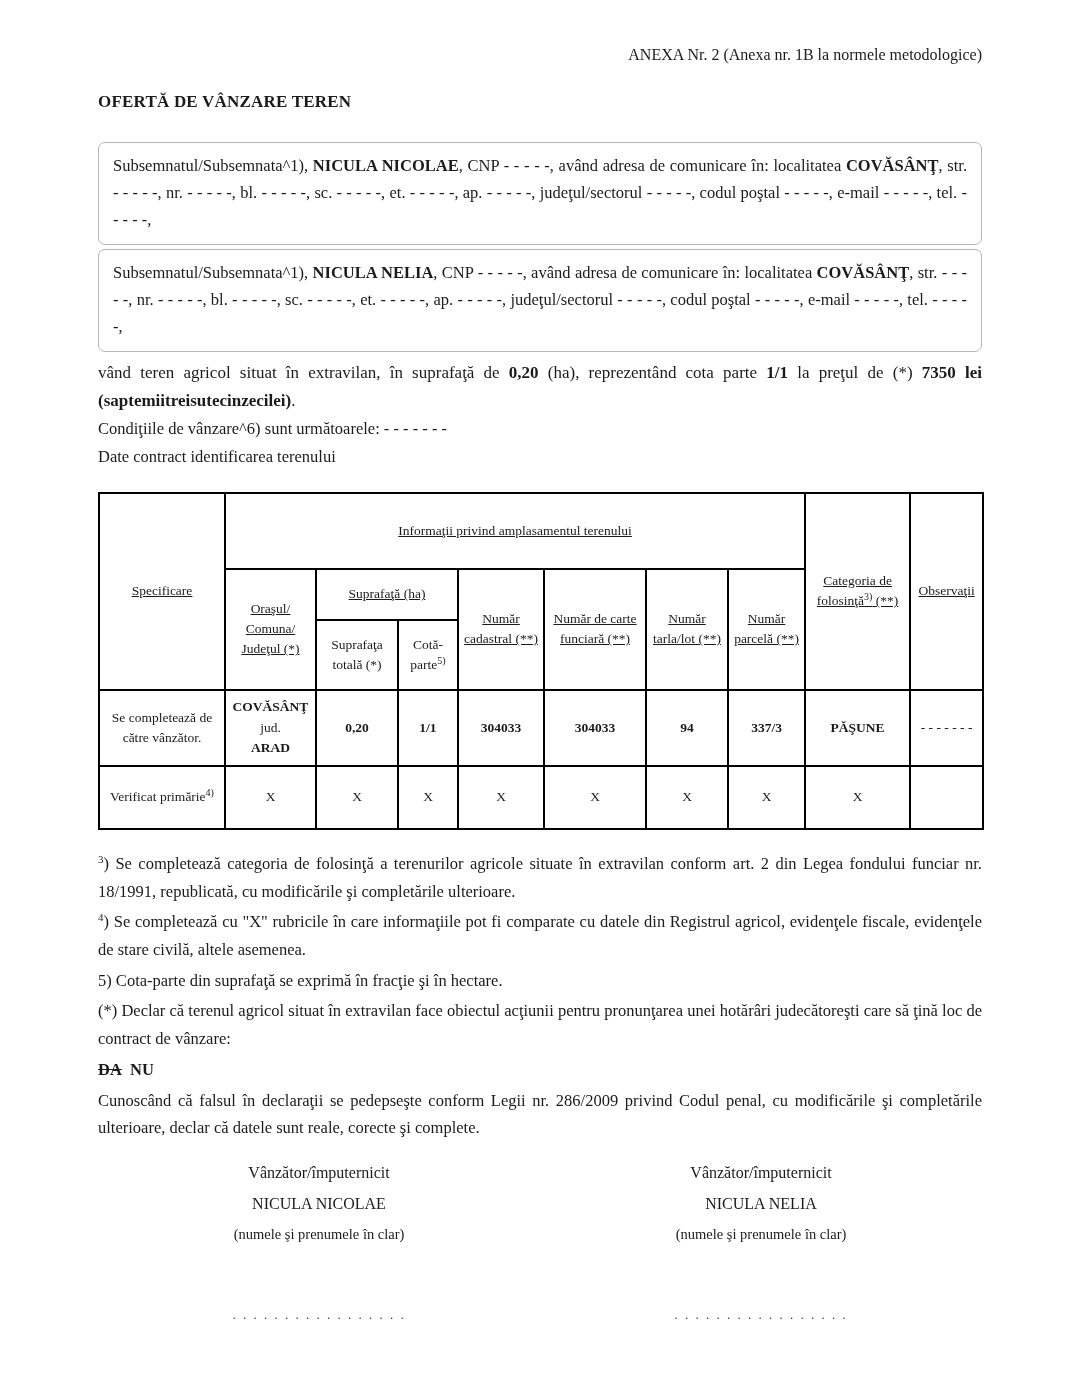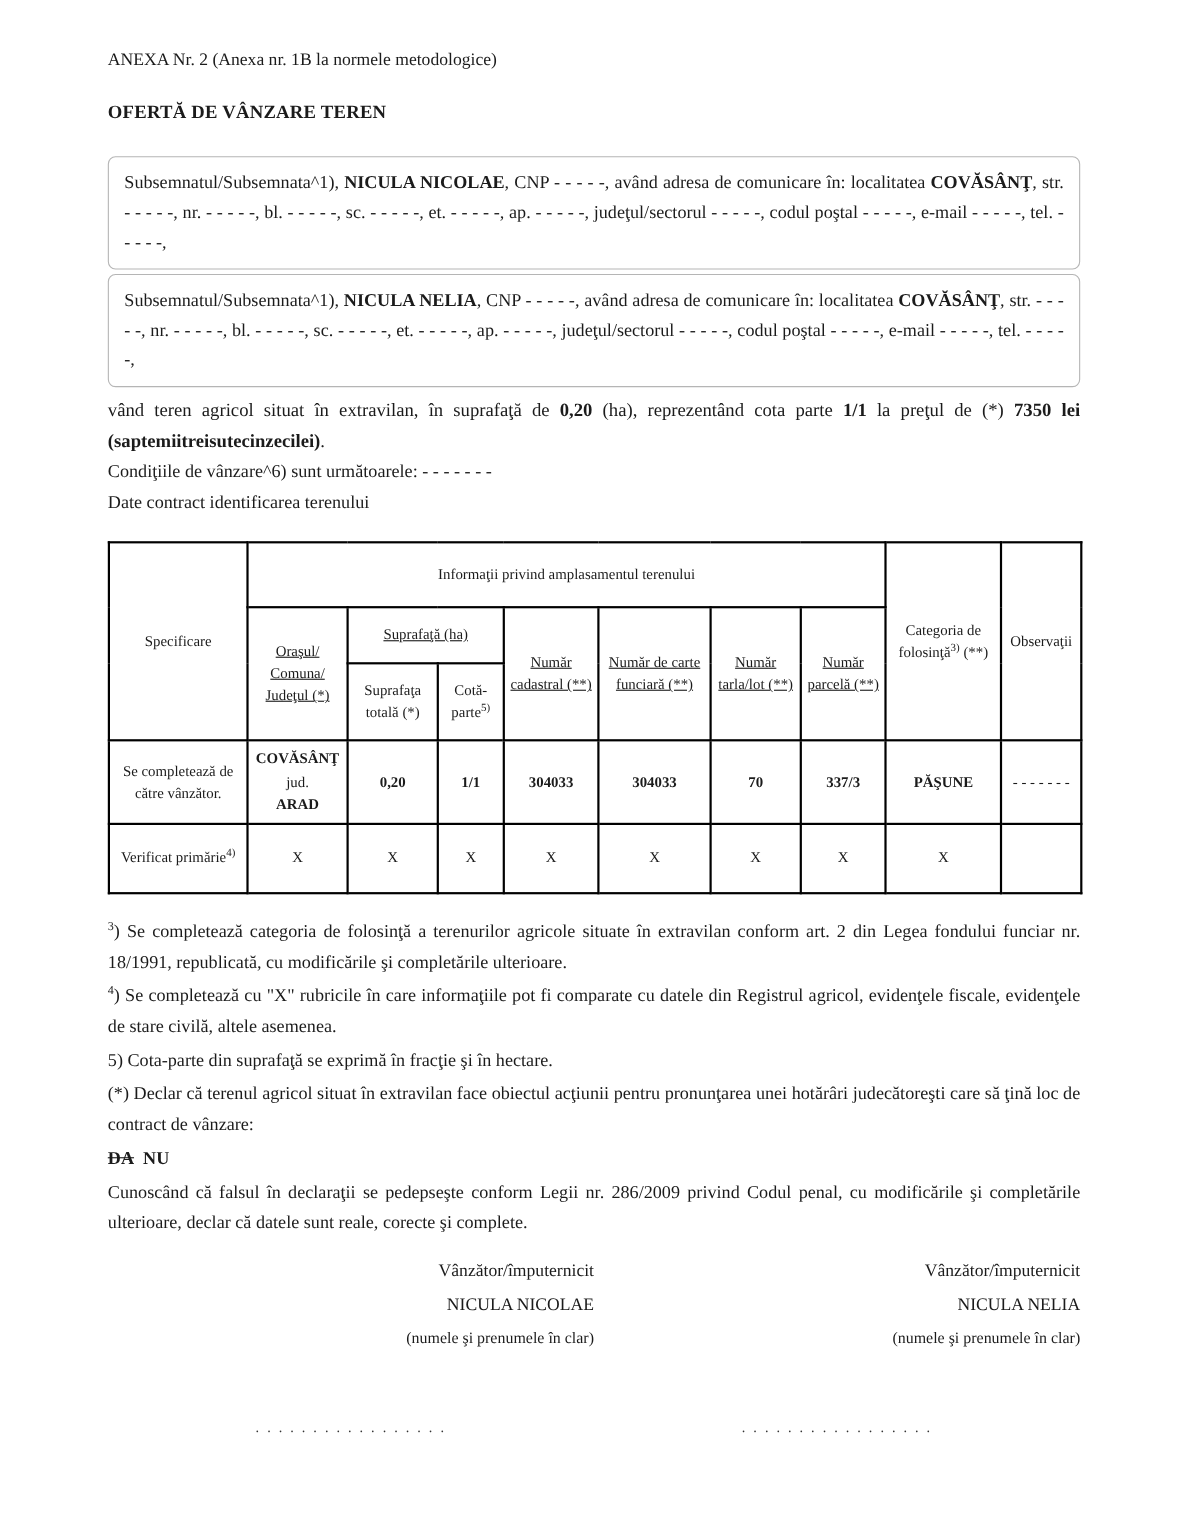--- a/index.html
+++ b/index.html
@@ -5,21 +5,21 @@
   * { margin: 0; padding: 0; box-sizing: border-box; }
   html, body { background: #ffffff; }
   body {
     width: 1079px; height: 1400px;
     font-family: "Liberation Serif", "DejaVu Serif", serif;
     color: #1b1b1b;
     overflow: hidden;
   }
   .content { padding: 46px 97px 0 98px; width: 1079px; }
 
-  .right-line { text-align: left; font-size: 16px; }
+  .right-line { text-align: right; font-size: 16px; }
   .reg-line   { text-align: right; font-size: 16px; margin-top: 29px; }
   .doc-title  { font-size: 17px; font-weight: bold; margin-top: 28px; letter-spacing: .2px; }
 
   .party-box {
     border: 1px solid #b5b5b5;
     border-radius: 7px;
     padding: 9px 14px 11px 14px;
     margin-top: 30px;
     font-size: 16.5px;
     line-height: 1.64;
@@ -40,39 +40,39 @@
   table.land td {
     border: 2px solid #000000;
     text-align: center;
     vertical-align: middle;
     font-size: 13.5px;
     line-height: 1.5;
     padding: 2px 4px;
     overflow: hidden;
   }
   .preline { white-space: pre-line; }
-  tr.r1 td { height: 59px; }
+  tr.r1 td { height: 76px; text-decoration: underline; }
   tr.r2 td { height: 51px; text-decoration: underline; }
   tr.r3 td { height: 70px; }
   tr.r4 td { height: 76px; }
   tr.r5 td { height: 63px; margin-top: 32px; }
   td.alignleft { text-align: left; padding-left: 7px; }
   td.val { font-weight: bold; font-size: 14.5px; }
   td.xcell { font-size: 21px; }
   td.dashcell { font-size: 12px; white-space: nowrap; padding: 2px 1px; }
   sup { font-size: 10px; line-height: 0; }
 
   .footnotes { margin-top: 20px; }
   .footnotes p { font-size: 16.5px; line-height: 1.68; text-align: justify; margin-top: 3px; }
   .fn-sup { font-size: 11px; line-height: 0; }
   .da-nu { font-weight: bold; font-size: 16.5px; line-height: 1.68; margin-top: 3px; }
   .strike { text-decoration: line-through; font-family: Liberation Serif, serif; }
 
   .sig-row { display: flex; margin-top: 22px; }
-  .sig-col { width: 50%; text-align: right; }
+  .sig-col { width: 50%; text-align: center; }
   .sig-role { font-size: 16px; }
   .sig-name { font-size: 16px; margin-top: 13px; }
   .sig-note { font-size: 14.5px; margin-top: 13px; }
   .dots-row { display: flex; margin-top: 64px; }
   .dots-col { width: 50%; text-align: center; font-size: 13px; letter-spacing: 2px; color: #333; }
 </style>
 </head>
 <body>
 
 <div class="content">
@@ -140,21 +140,21 @@
 către vânzător.</td>
       <td>
         <div class="b">COVĂSÂNŢ</div>
         <div>jud.</div>
         <div class="b">ARAD</div>
       </td>
       <td class="val">0,20</td>
       <td class="val">1/1</td>
       <td class="val">304033</td>
       <td class="val">304033</td>
-      <td class="val">70</td>
+      <td class="val">94</td>
       <td class="val">337/3</td>
       <td class="val">PĂŞUNE</td>
       <td class="dashcell">- - - - - - -</td>
     </tr>
     <tr class="r5">
       <td><span>Verificat primărie</span><sup>4)</sup></td>
       <td class="xcell">X</td>
       <td class="xcell">X</td>
       <td class="xcell">X</td>
       <td class="xcell">X</td>

